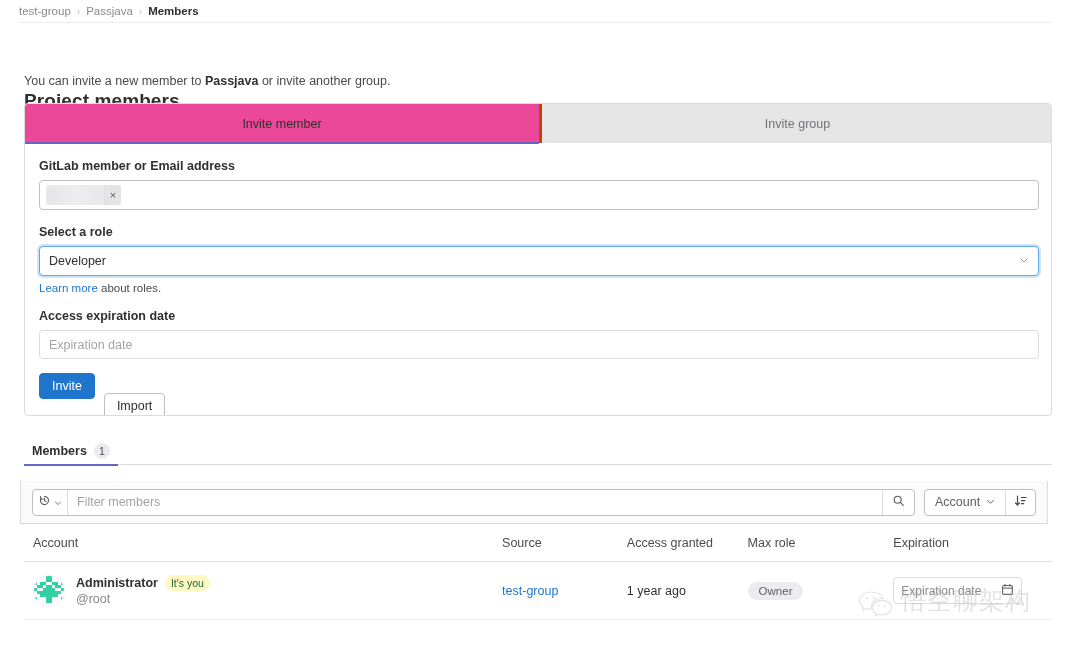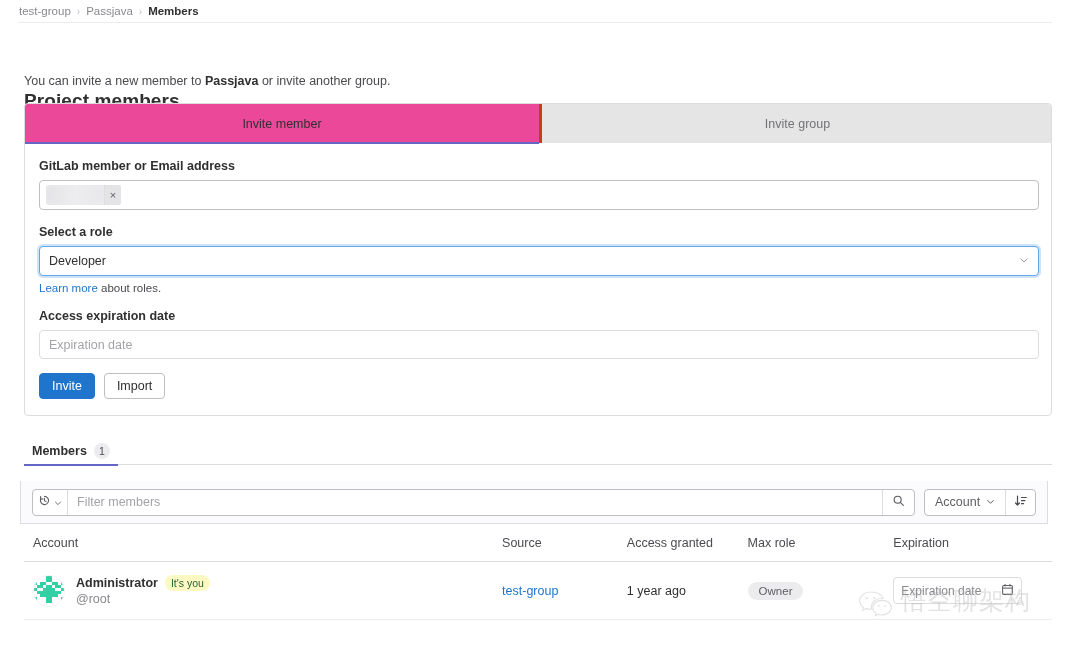--- a/index.html
+++ b/index.html
@@ -100,21 +100,21 @@
     background: #fff; display: flex; align-items: center; padding: 0 9px;
     font-size: 12.5px; color: #a4a3a8;
   }
 
   .btn-row { display: flex; gap: 9px; margin-top: 14px; }
   .btn {
     height: 26px; border-radius: 4px; display: inline-flex; align-items: center;
     justify-content: flex-start; font-size: 12.5px; cursor: pointer; padding: 0 12px;
   }
   .btn-primary { background: #1f75cb; border: 1px solid #1f75cb; color: #fff; }
-  .btn-secondary { background: #fff; border: 1px solid #bfbfc3; color: #303030; }
+  .btn-secondary { background: #fff; border: 1px solid #bfbfc3; color: #303030; margin-top: 20px; }
 
   
   .members-tabs {
     position: absolute; left: 24px; top: 436px; width: 1028px; height: 29px;
     border-bottom: 1px solid #dcdcde;
   }
   .mtab {
     position: absolute; left: 0; top: 0; height: 29px;
     display: flex; align-items: center; gap: 7px;
     font-size: 12.5px; font-weight: 600; color: #303030; cursor: pointer;

